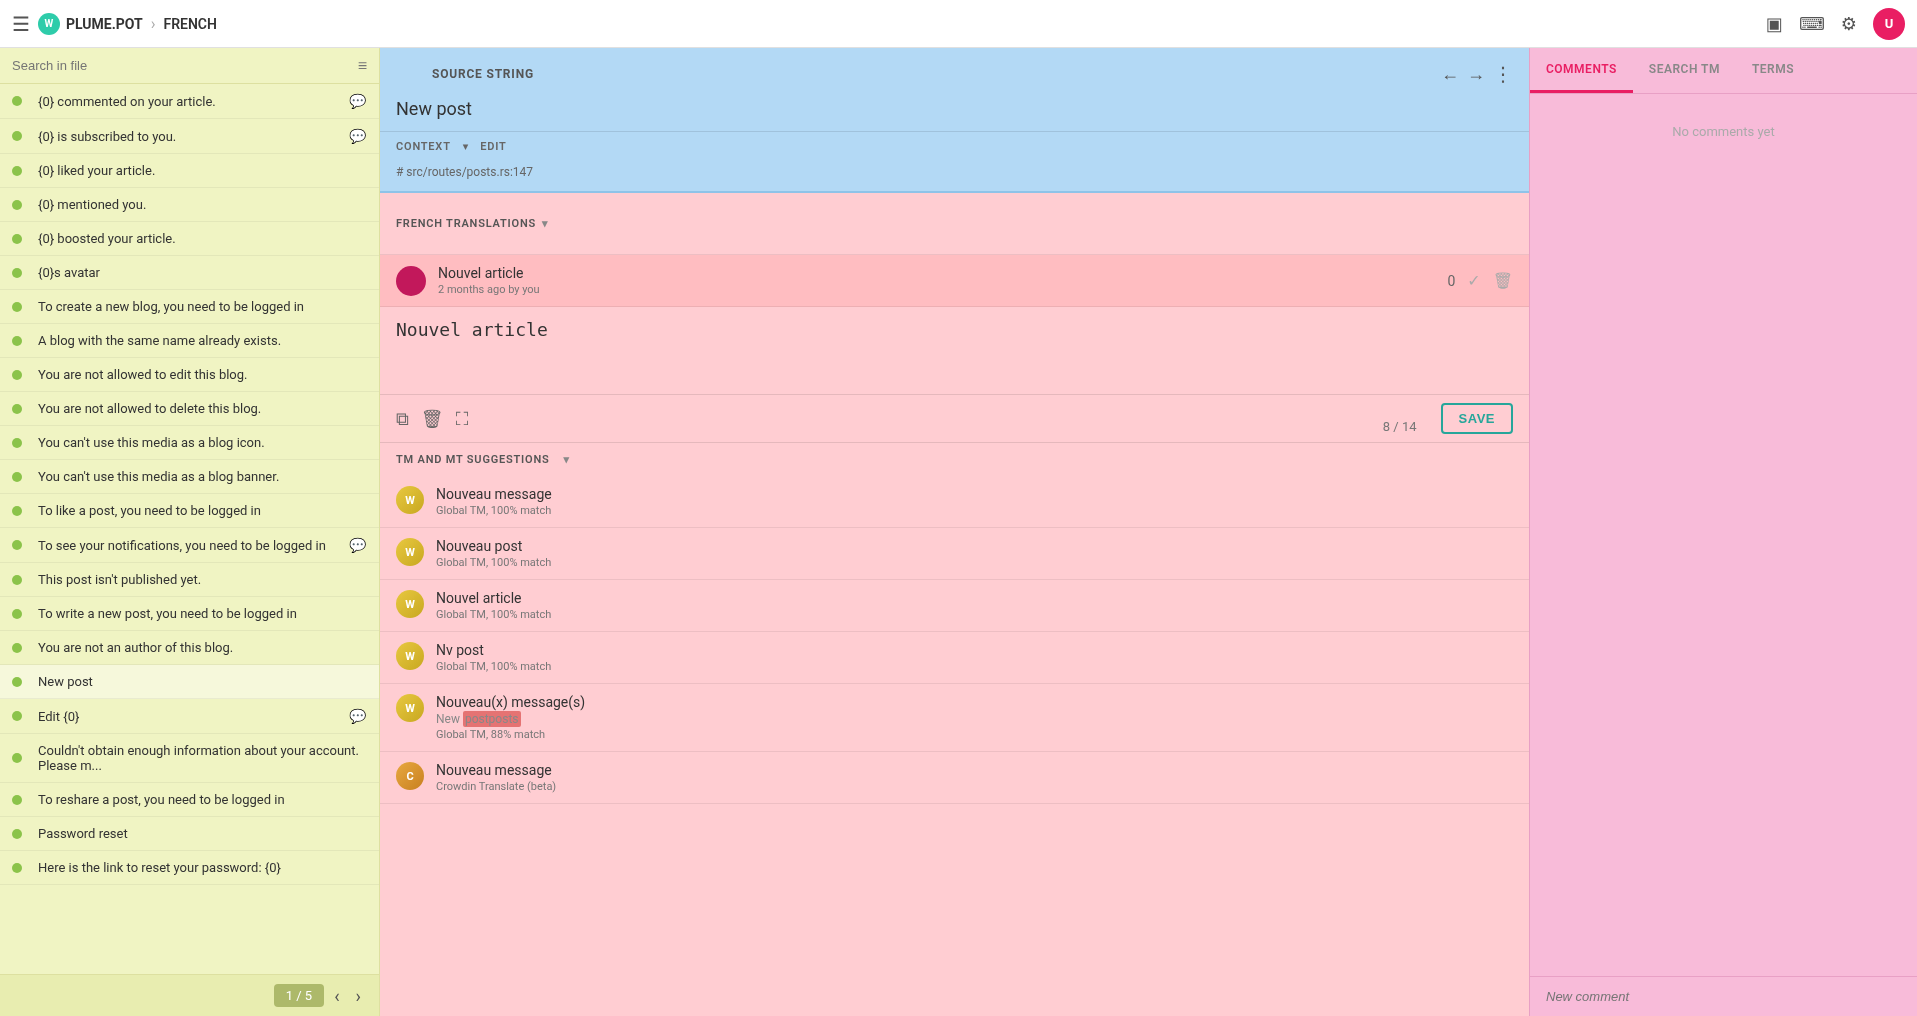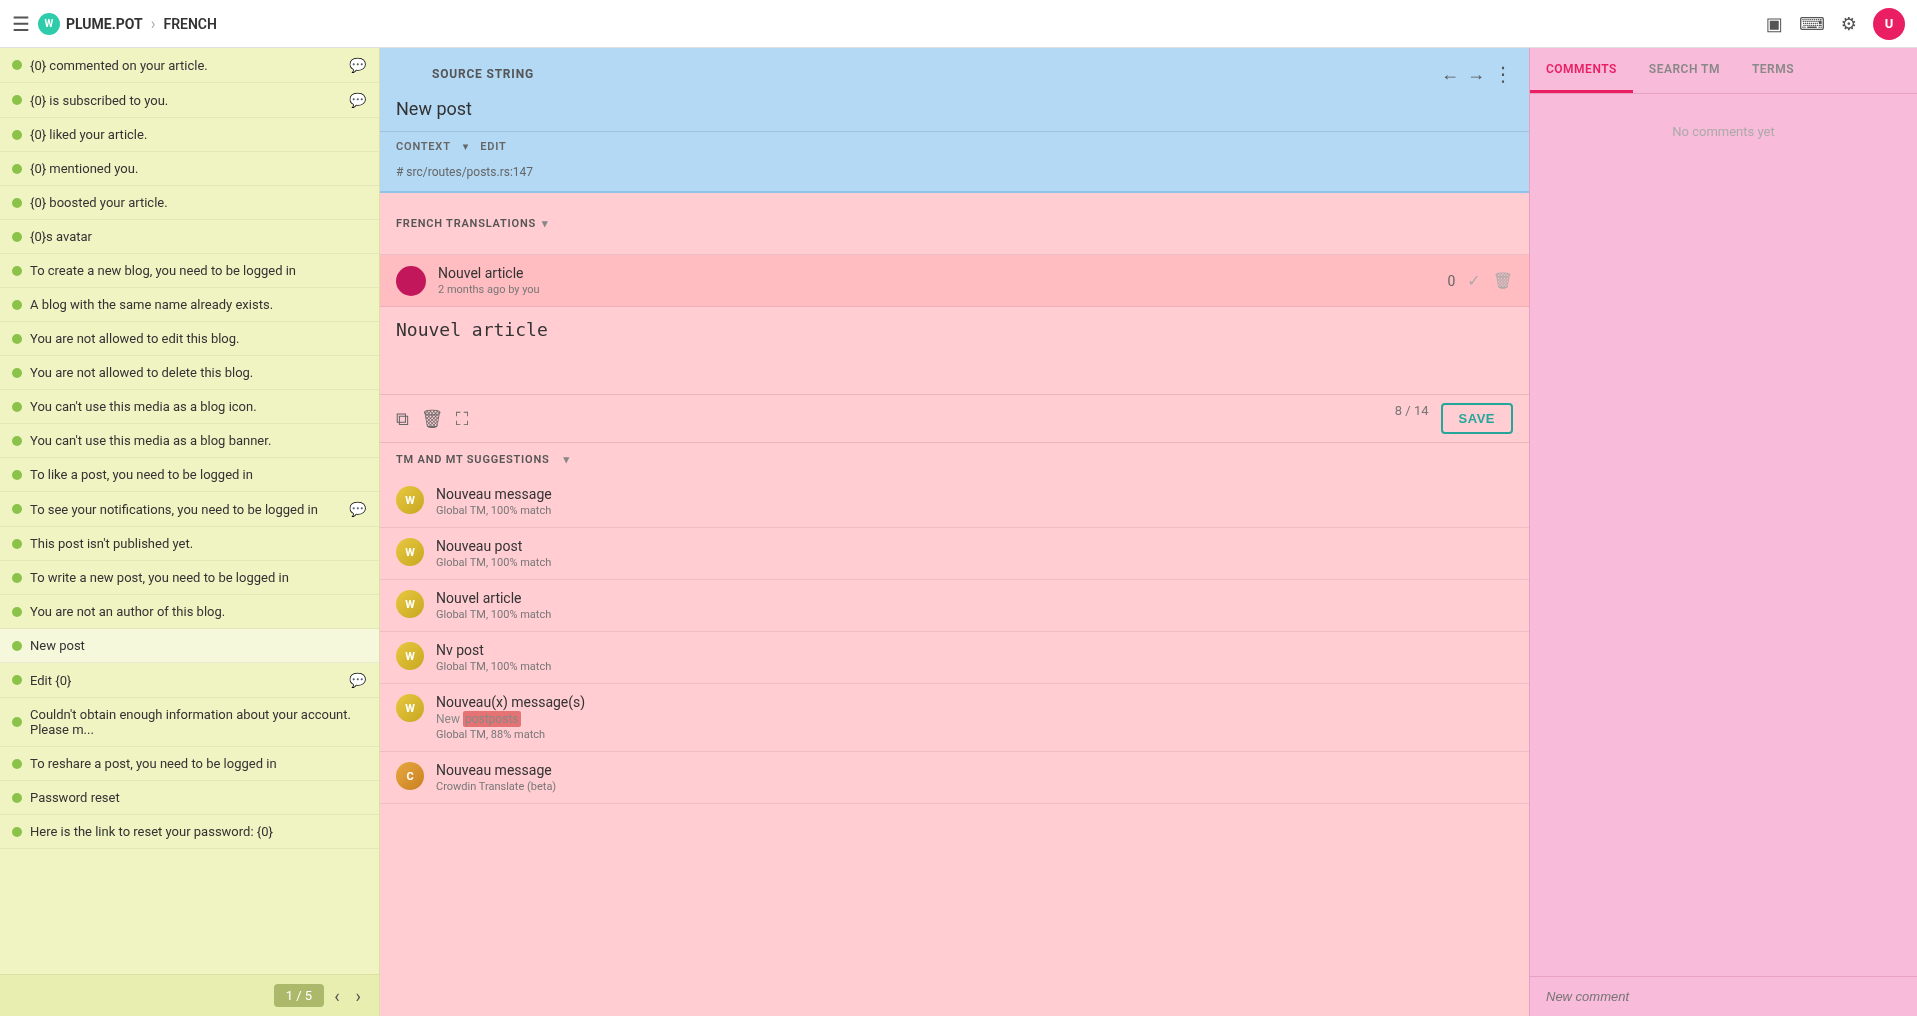--- a/index.html
+++ b/index.html
@@ -37,21 +37,21 @@
       gap: 8px;
     }
     .left-search input {
       flex: 1; border: none; background: transparent;
       font-size: 13px; outline: none; color: #555;
     }
     .left-search-filter { cursor: pointer; color: #777; font-size: 16px; }
     .left-list { flex: 1; overflow-y: auto; }
     .left-item {
       display: flex; align-items: center; padding: 9px 12px;
-      cursor: pointer; gap: 8px;
+      cursor: pointer; gap: 16px;
       border-bottom: 1px solid rgba(0,0,0,0.05);
     }
     .left-item.active { background: rgba(255,255,255,0.4); }
     .left-item-dot { width: 10px; height: 10px; border-radius: 50%; background: #8bc34a; flex-shrink: 0; }
     .left-item-text { flex: 1; font-size: 13px; color: #333; }
     .left-item-comment-icon { color: #aaa; font-size: 14px; }
     .left-pagination {
       display: flex; align-items: center; justify-content: flex-end;
       padding: 8px 12px; gap: 4px; border-top: 1px solid #dde0a0;
       background: #e8edb0;
@@ -103,21 +103,21 @@
       resize: none; min-height: 60px;
     }
     .translation-toolbar {
       display: flex; align-items: center;
       padding: 8px 16px; gap: 12px;
       border-bottom: 1px solid rgba(0,0,0,0.1);
       justify-content: space-between;
     }
     .translation-toolbar-left { display: flex; gap: 12px; }
     .toolbar-icon { cursor: pointer; color: #666; font-size: 18px; }
-    .translation-toolbar-right { display: flex; align-items: flex-start; gap: 12px; }
+    .translation-toolbar-right { display: flex; align-items: flex-end; gap: 24px; }
     .char-count { font-size: 13px; color: #777; }
     .save-btn {
       border: 2px solid #26a69a; color: #26a69a; background: transparent;
       padding: 6px 16px; font-size: 13px; font-weight: 600;
       border-radius: 4px; cursor: pointer; text-transform: uppercase;
       letter-spacing: 0.5px;
     }
 
     
     .suggestions-area { flex: 1; overflow-y: auto; }
@@ -220,20 +220,24 @@
     <span class="nav-icon-btn">▣</span>
     <span class="nav-icon-btn">⌨</span>
     <span class="nav-icon-btn">⚙</span>
     <div class="nav-avatar">U</div>
   </div>
 </nav>
 
 <div class="main-layout">
 
   <div class="left-panel">
+    <div class="left-search">
+      <input type="text" placeholder="Search in file" style="">
+      <span class="left-search-filter">≡</span>
+    </div>
     <div class="left-list" id="left-list">
         <div class="left-item">
     <span class="left-item-dot"></span>
     <span class="left-item-text">{0} commented on your article.</span>
     <span class="left-item-comment-icon">💬</span>
   </div>
         <div class="left-item">
     <span class="left-item-dot"></span>
     <span class="left-item-text">{0} is subscribed to you.</span>
     <span class="left-item-comment-icon">💬</span>

